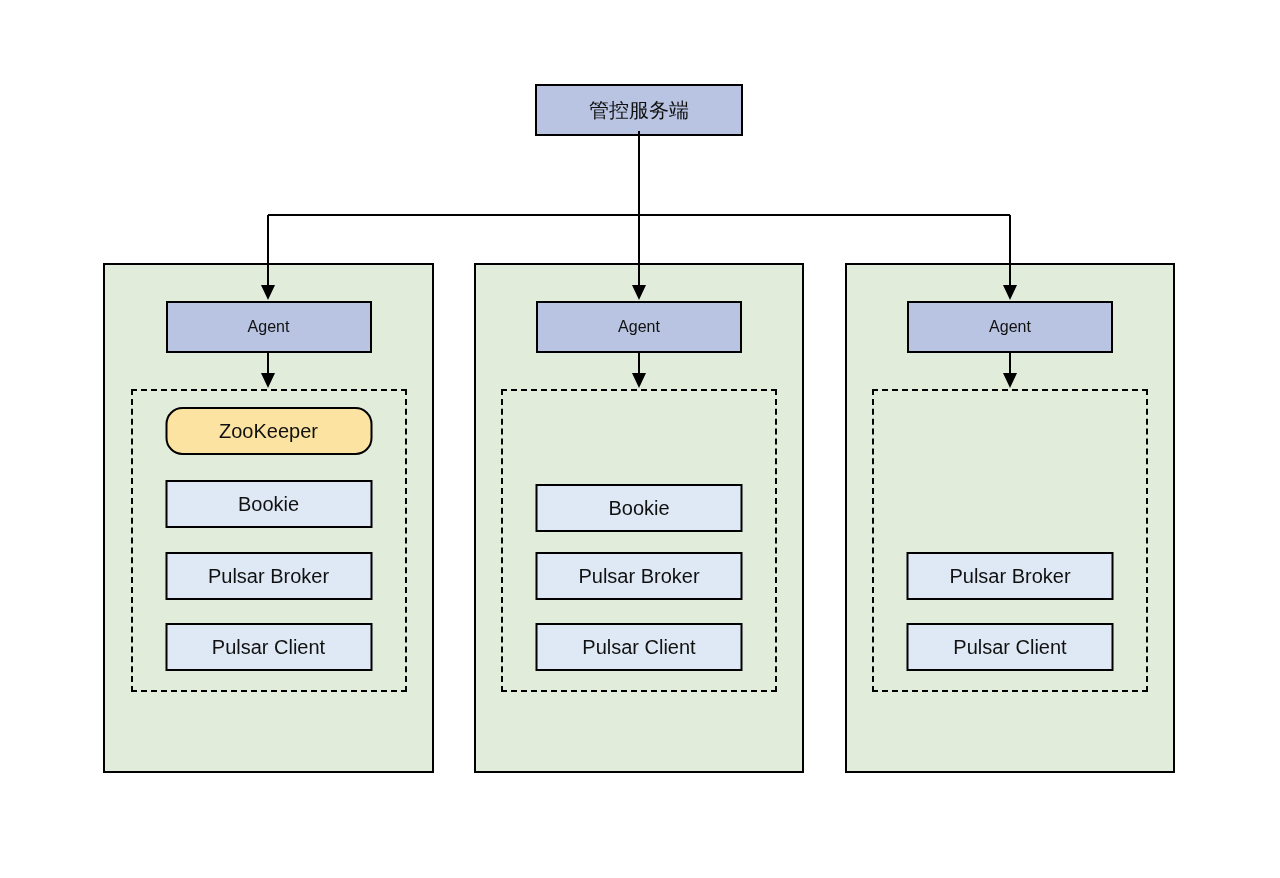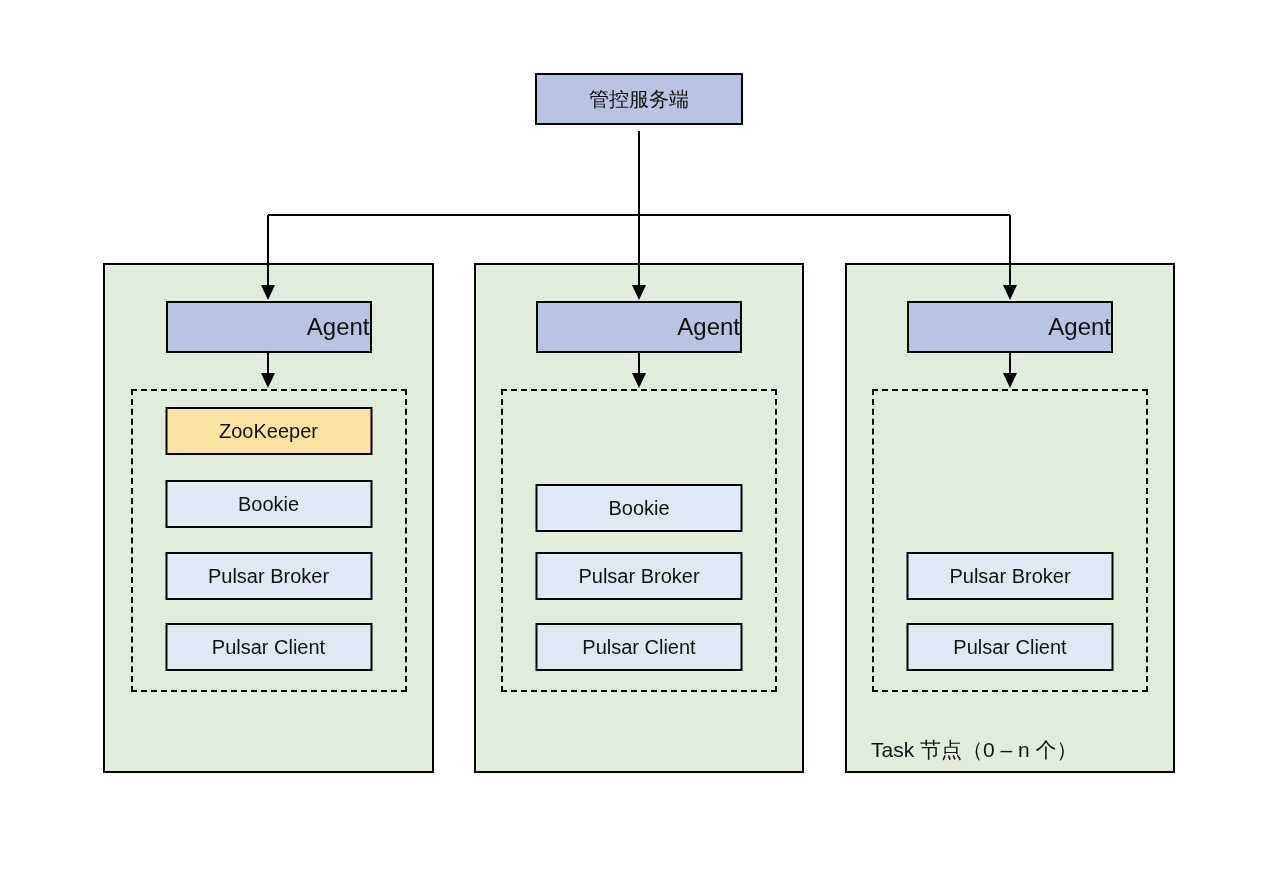--- a/index.html
+++ b/index.html
@@ -19,21 +19,21 @@
   .connectors {
     position: absolute;
     left: 0;
     top: 0;
     z-index: 5;
     pointer-events: none;
   }
   .root-box {
     position: absolute;
     left: 535px;
-    top: 73px;
+    top: 84px;
     width: 208px;
     height: 52px;
     background: var(--agent-bg, #b8c4e2);
     border: 2.5px solid var(--line, #000);
     box-sizing: border-box;
     display: flex;
     align-items: center;
     justify-content: center;
     font-size: 20px;
     z-index: 2;
@@ -55,22 +55,22 @@
     top: 36px;
     left: 50%;
     transform: translateX(-50%);
     width: 206px;
     height: 52px;
     background: var(--agent-bg, #b8c4e2);
     border: 2px solid var(--line, #000);
     box-sizing: border-box;
     display: flex;
     align-items: center;
-    justify-content: flex-end;
-    font-size: 24px;
+    justify-content: center;
+    font-size: 16px;
   }
   .dashed-group {
     position: absolute;
     top: 124px;
     left: 50%;
     transform: translateX(-50%);
     width: 276px;
     height: 303px;
     border: 2px dashed var(--line, #000);
     box-sizing: border-box;
@@ -84,20 +84,21 @@
     background: var(--component-bg, #dfe9f5);
     border: 2px solid var(--line, #000);
     box-sizing: border-box;
     display: flex;
     align-items: center;
     justify-content: center;
     font-size: 20px;
   }
   .comp.zk {
     background: var(--zookeeper-bg, #fce3a2);
+    border-radius: 17px;
   }
   .panel-caption {
     position: absolute;
     left: 24px;
     top: 470px;
     font-size: 21px;
     line-height: 30px;
     white-space: nowrap;
   }
   svg line, svg path {
@@ -158,21 +159,20 @@
     <div class="agent-box">
       <span>Agent</span>
     </div>
     <div class="dashed-group"></div>
     <div class="comp" style="top:287px">
       <span>Pulsar Broker</span>
     </div>
     <div class="comp" style="top:358px">
       <span>Pulsar Client</span>
     </div>
-    <div class="panel-caption">Task 节点（0 – n 个）</div>
   </div>
 
   <svg class="connectors" width="1280" height="878" viewBox="0 0 1280 878">
 
     <line x1="639" y1="131" x2="639" y2="286"></line>
 
     <line x1="268" y1="215" x2="1010" y2="215"></line>
 
     <line x1="268" y1="215" x2="268" y2="286"></line>
 

